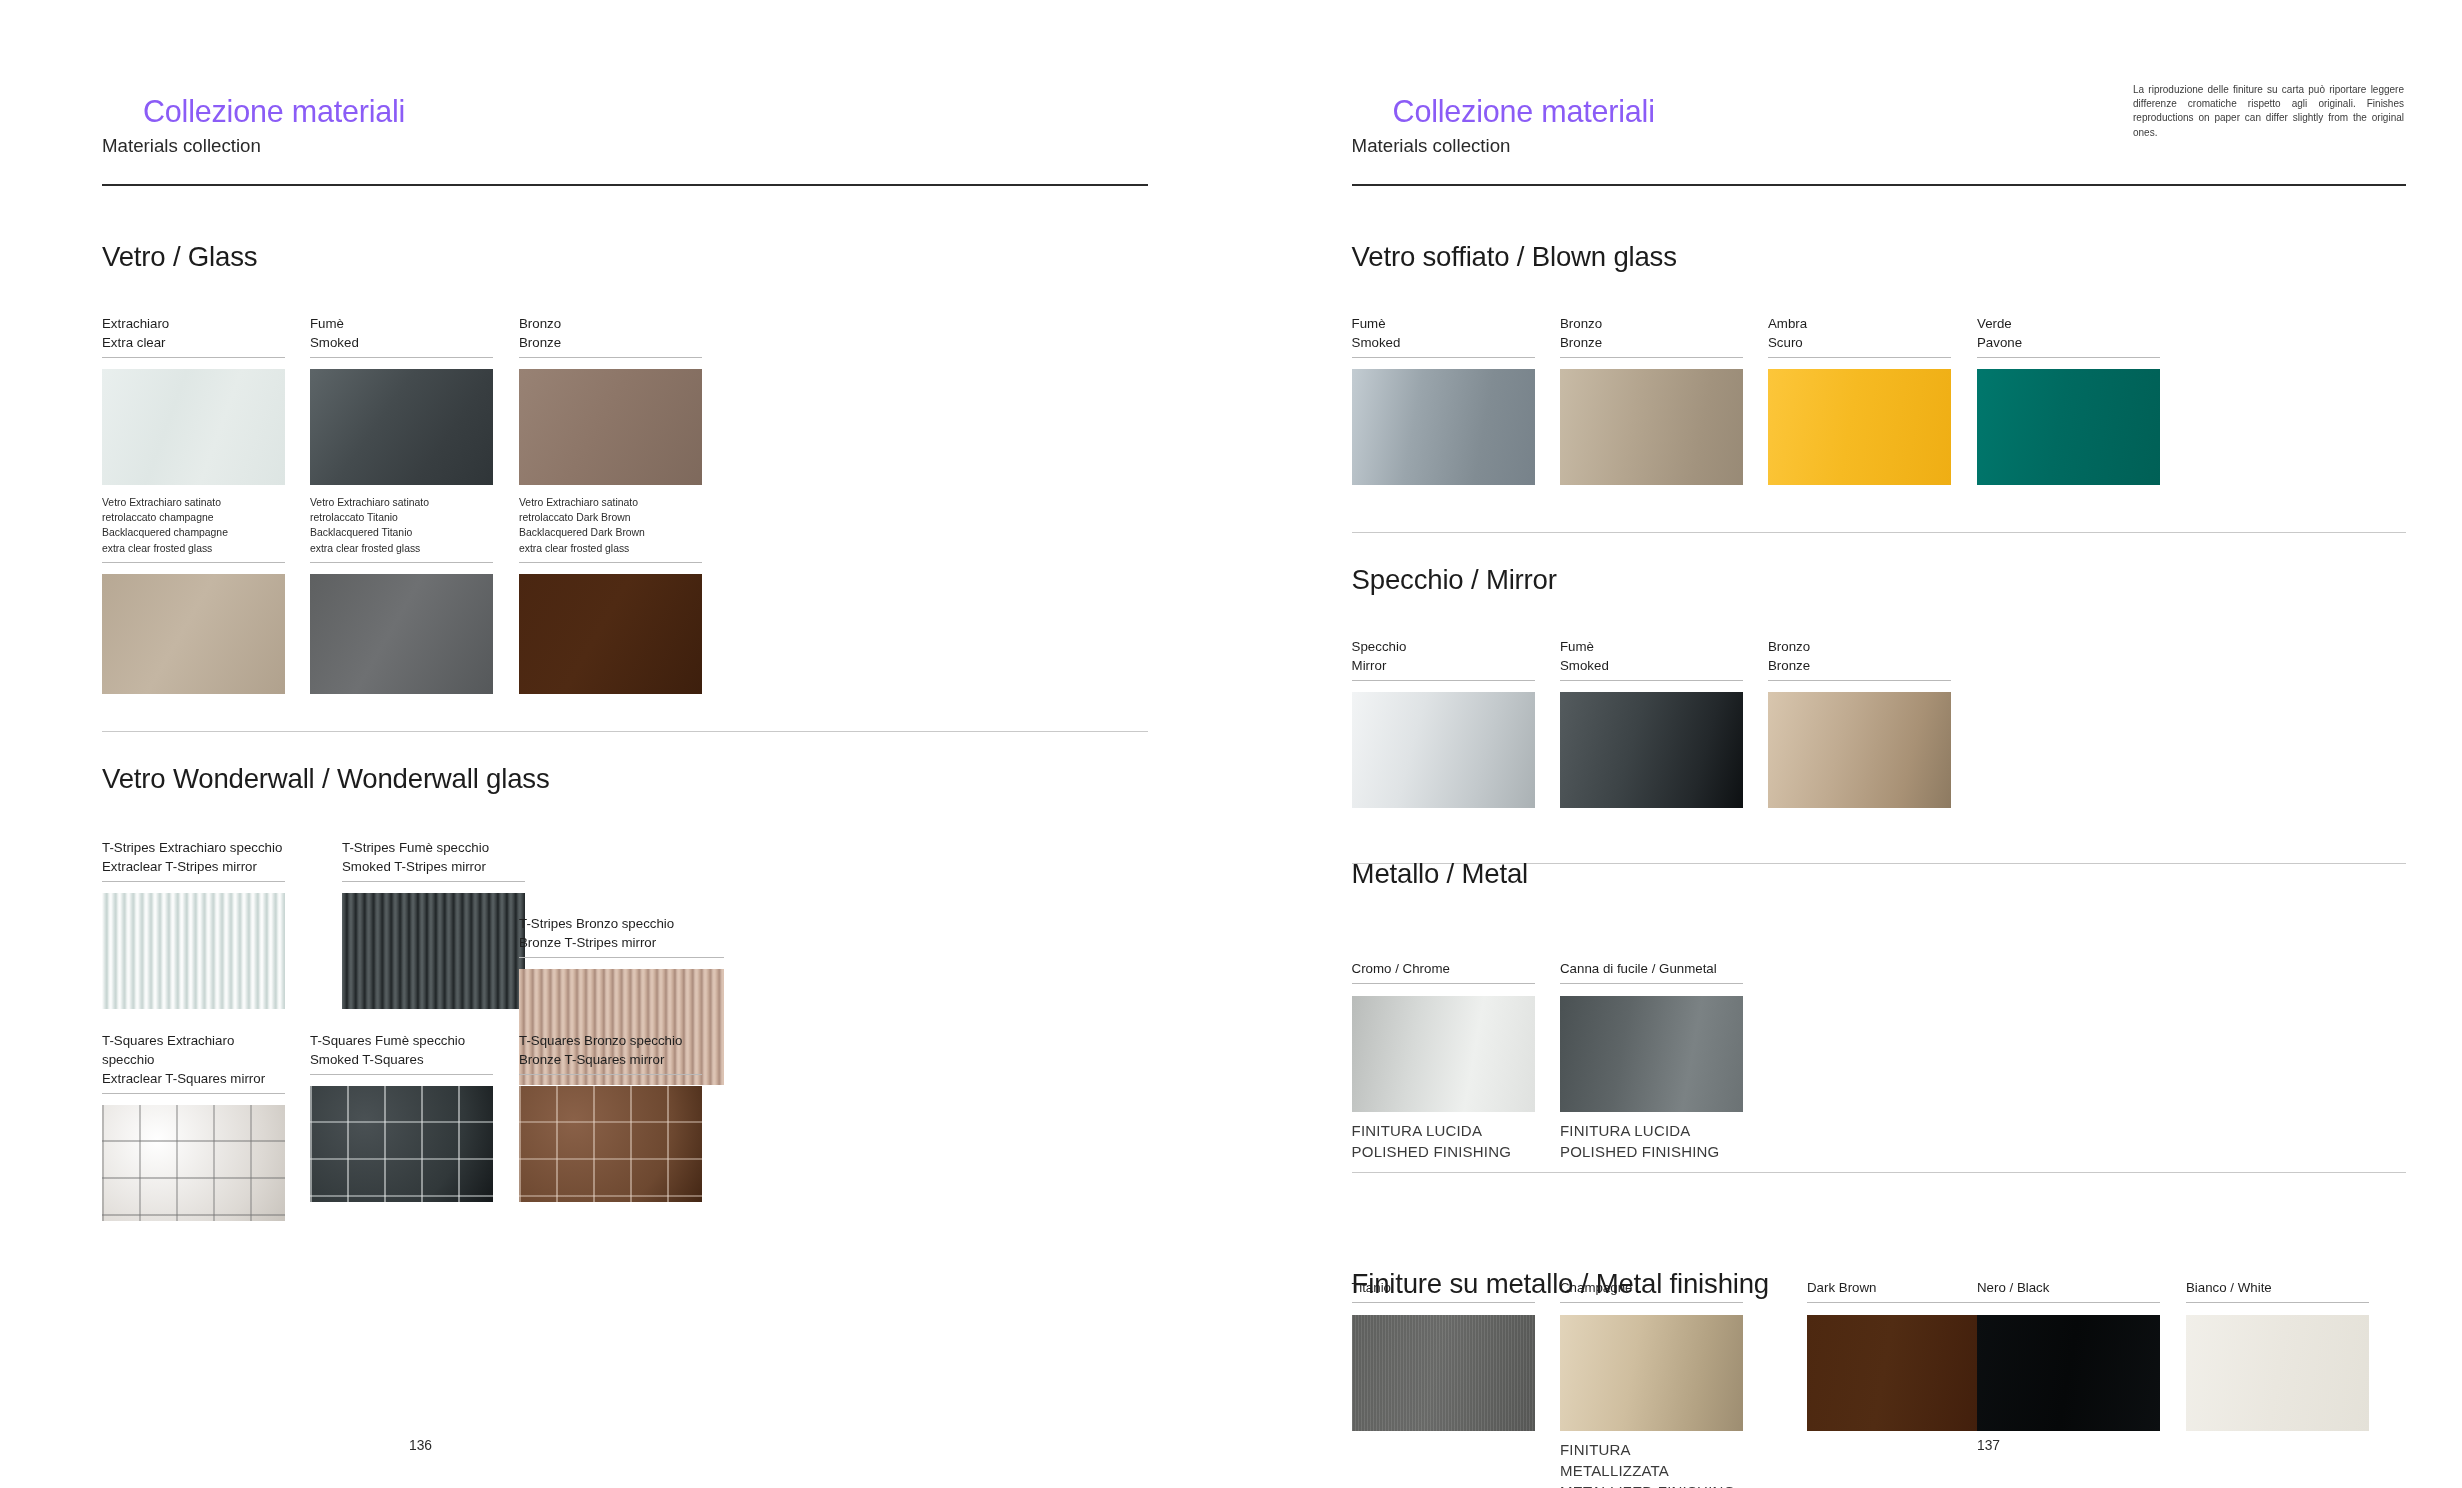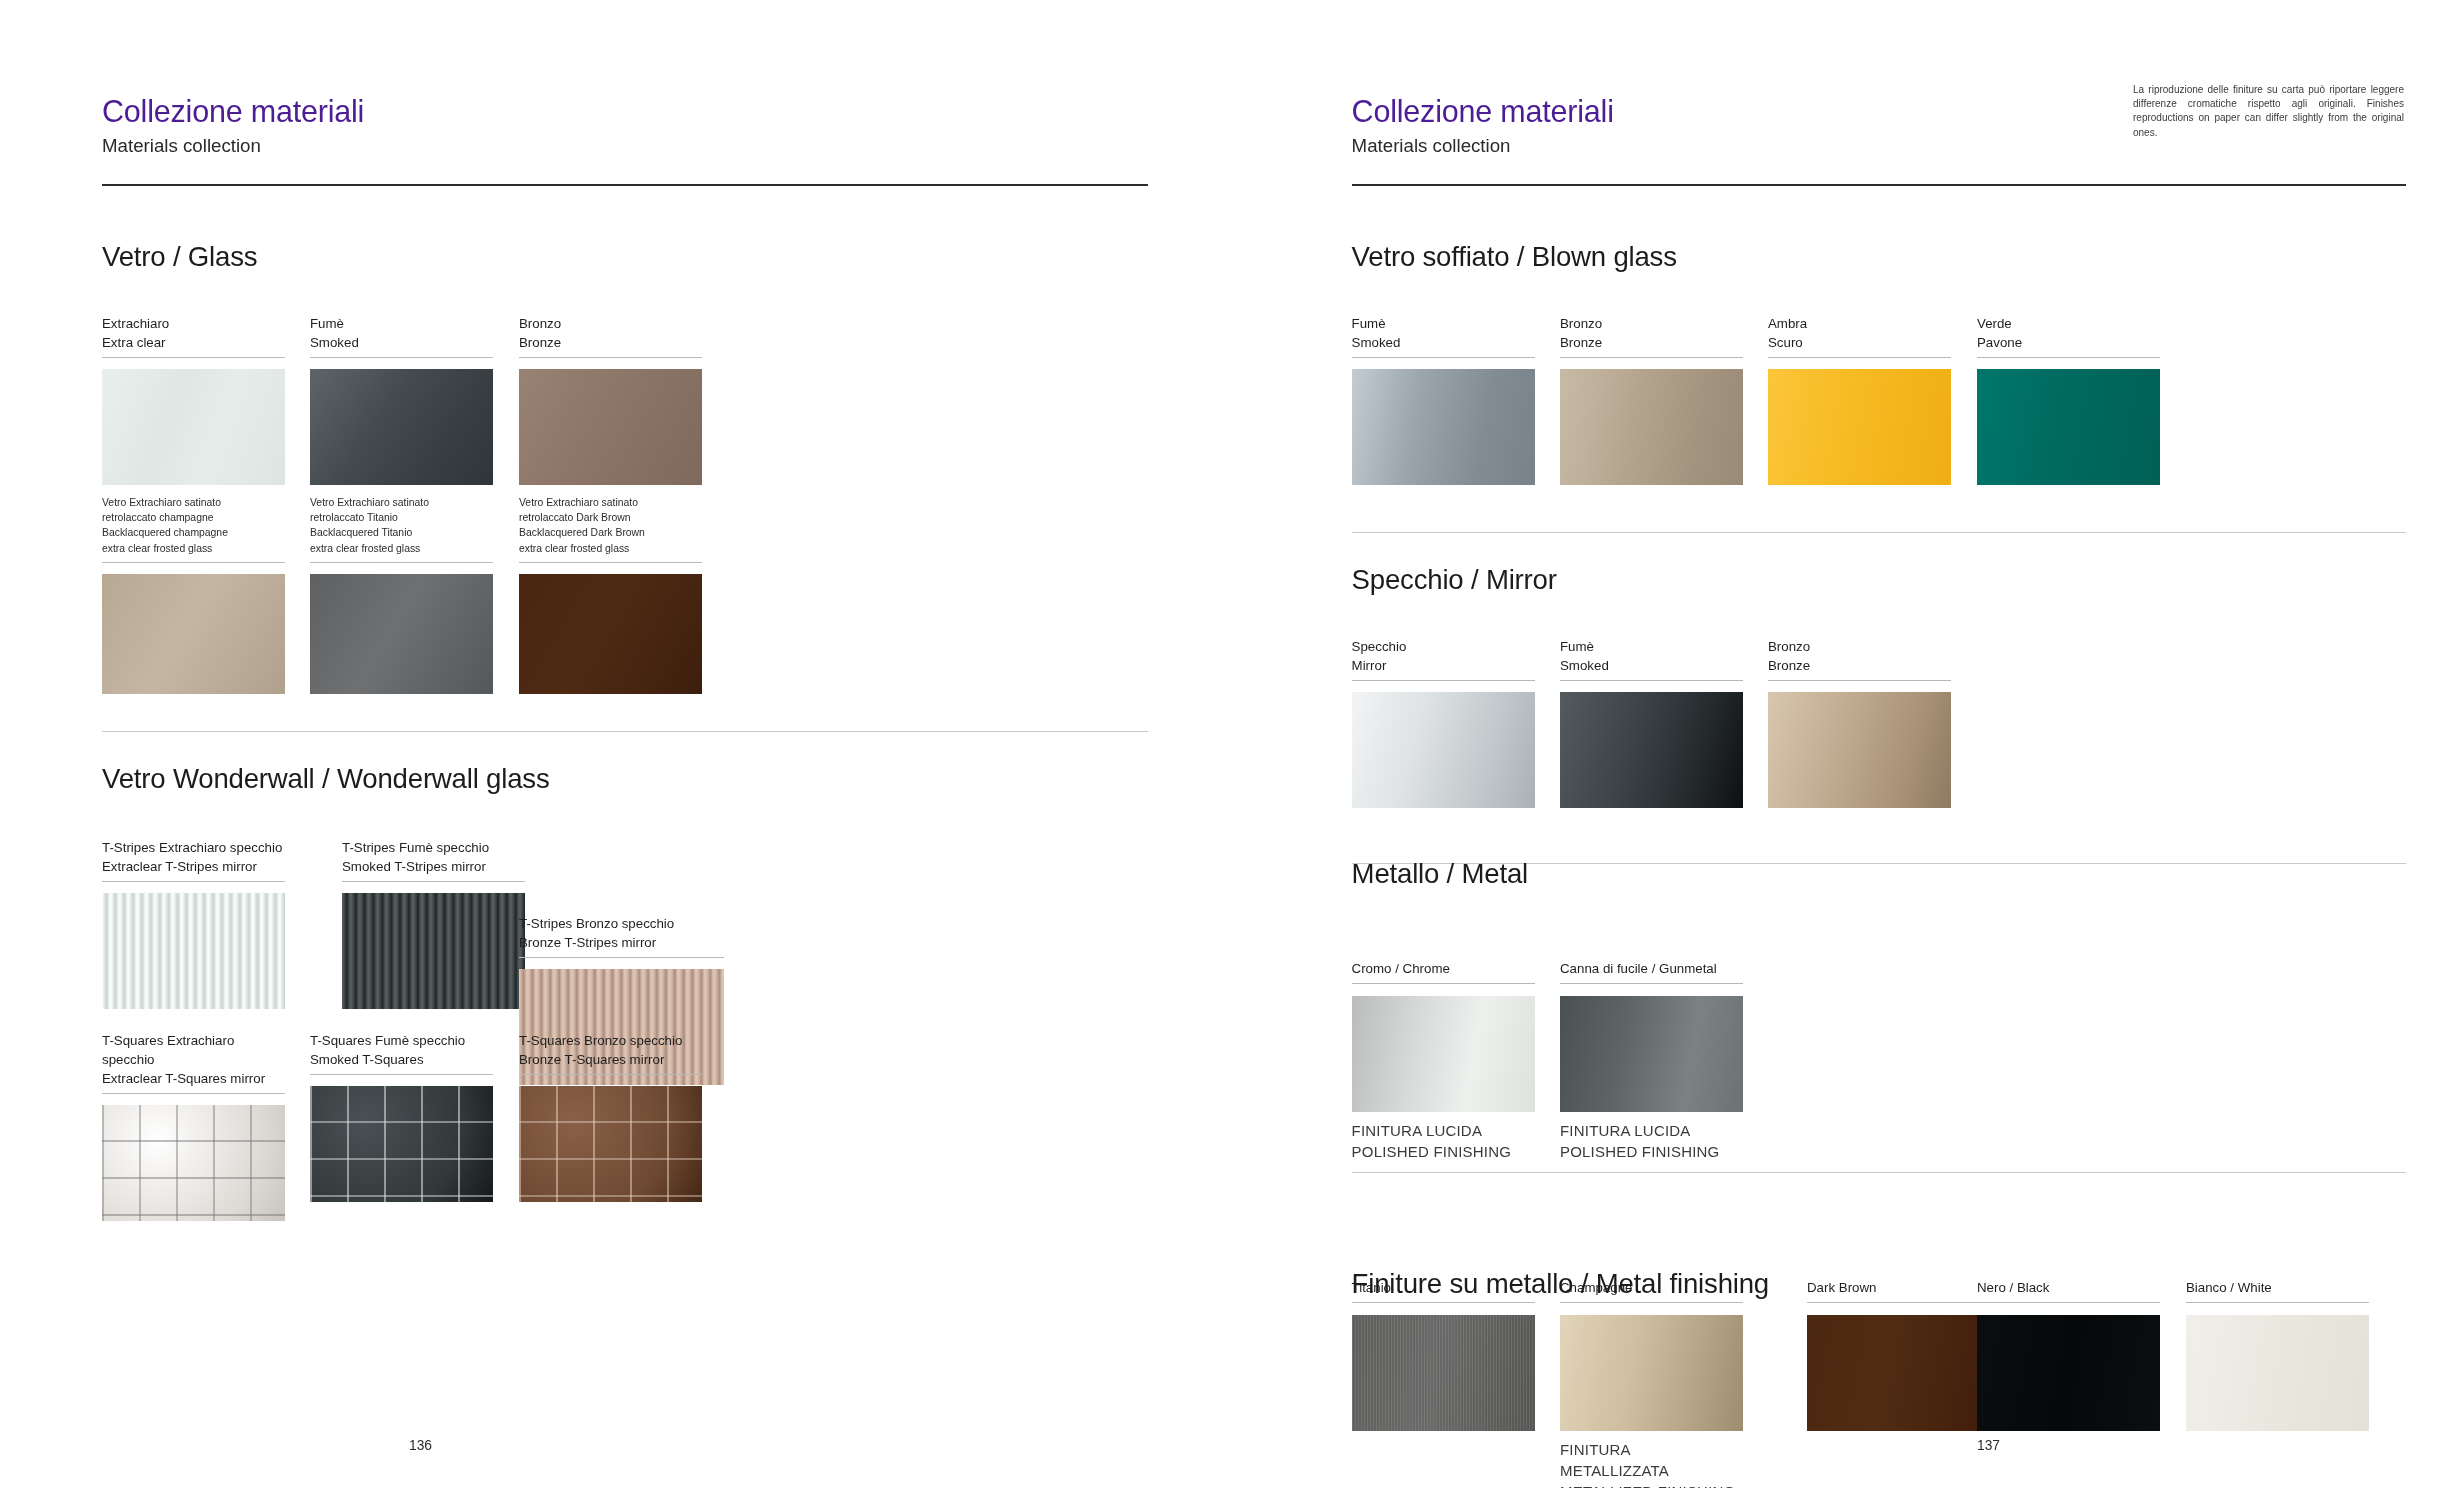--- a/index.html
+++ b/index.html
@@ -12,21 +12,21 @@
   }
   .spread { position: relative; width: 2463px; height: 1488px; display: flex; }
   .page { position: relative; height: 1488px; }
   .page-left  { width: 1325px; }
   .page-right { width: 1138px; }
 
   
   .pg-head { position: absolute; }
   .pg-title {
     font-size: 30.5px; font-weight: 400; letter-spacing: -0.2px;
-    color: #4c1d95; line-height: 1.18;
+    color: #8b5cf6; line-height: 1.18; margin-left: 41px;
   }
   .pg-sub {
     font-size: 18.7px; font-weight: 400; color: #2a2a2a;
     line-height: 1.3; margin-top: 3.9px;
   }
   .rule-heavy { height: 2px; background: #2b2b2b; }
   .rule-light { height: 1px; background: #c9c9c9; }
 
   .disclaimer {
     position: absolute;

